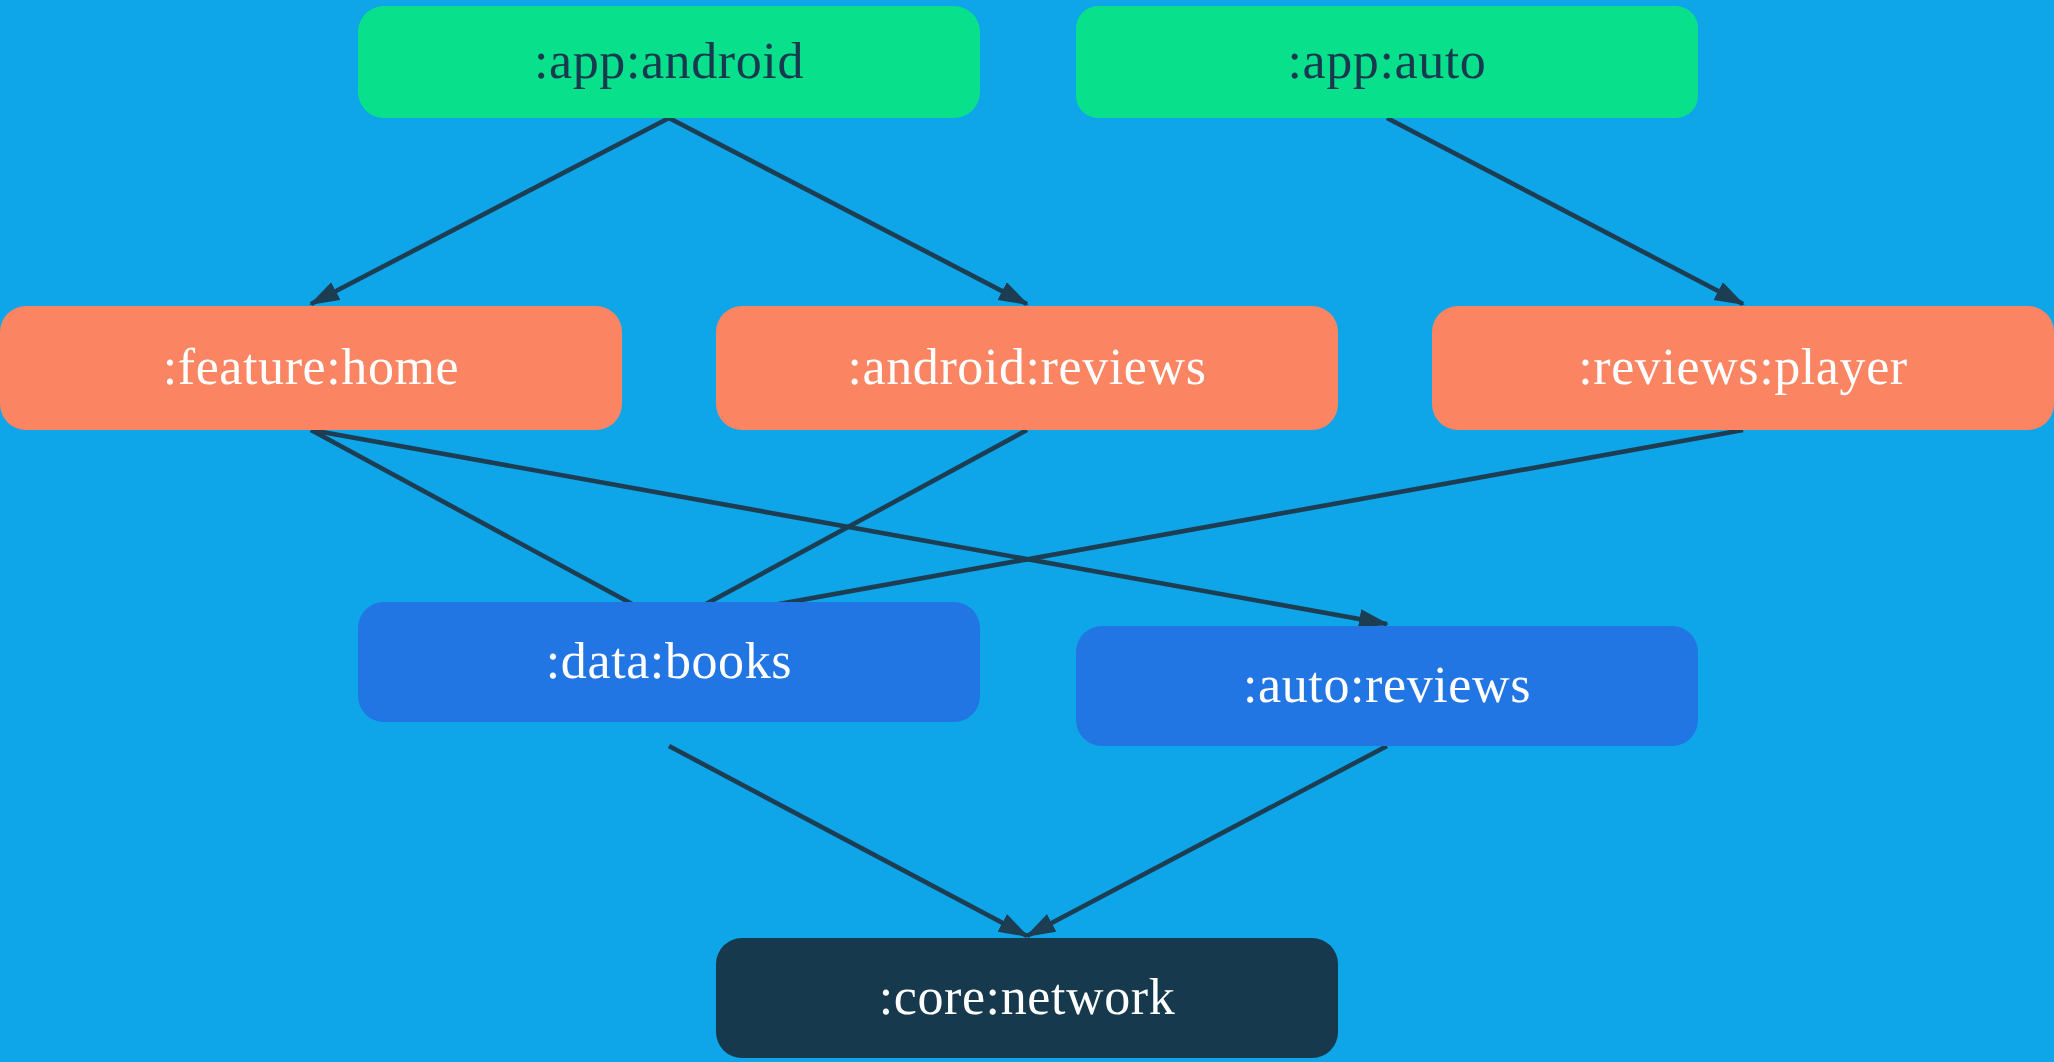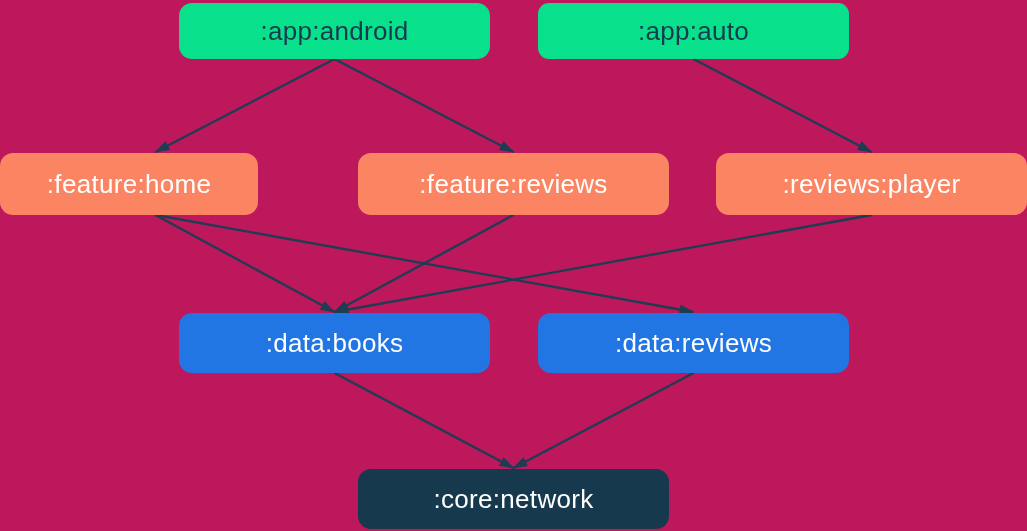--- a/index.html
+++ b/index.html
@@ -33,21 +33,21 @@
     letter-spacing: 0.3px;
     user-select: none;
   }
   .node span {
     white-space: nowrap;
   }
 </style>
 </head>
 <body>
 
-<div id="canvas" style="background: #be185d;">
+<div id="canvas" style="background: #0ea5e9; font-family: Liberation Serif, serif;">
   <svg id="edges" xmlns="http://www.w3.org/2000/svg" viewBox="0 0 1027 531">
       <defs>
         <marker id="arrowhead" markerUnits="userSpaceOnUse" markerWidth="18" markerHeight="14" refX="14" refY="5" orient="auto">
           <path d="M0,0 L15,5 L0,10 Z" fill="#1c3d52"></path>
         </marker>
       </defs>
       <line x1="334.5" y1="59" x2="155.5" y2="152" stroke="#1c3d52" stroke-width="2.3" marker-end="url(#arrowhead)"></line>
       <line x1="334.5" y1="59" x2="513.5" y2="152" stroke="#1c3d52" stroke-width="2.3" marker-end="url(#arrowhead)"></line>
       <line x1="693.5" y1="59" x2="871.5" y2="152" stroke="#1c3d52" stroke-width="2.3" marker-end="url(#arrowhead)"></line>
       <line x1="155.5" y1="215" x2="334.5" y2="312" stroke="#1c3d52" stroke-width="2.3" marker-end="url(#arrowhead)"></line>
@@ -57,32 +57,32 @@
       <line x1="334.5" y1="373" x2="513.5" y2="468" stroke="#1c3d52" stroke-width="2.3" marker-end="url(#arrowhead)"></line>
       <line x1="693.5" y1="373" x2="513.5" y2="468" stroke="#1c3d52" stroke-width="2.3" marker-end="url(#arrowhead)"></line>
     </svg>
   <div id="nodes">
       <div class="node" style="left: 179px; top: 3px; width: 311px; height: 56px; background: rgb(9, 224, 140); color: rgb(23, 58, 79); border-radius: 13px; font-size: 26px;">
         <span>:app:android</span>
       </div>
       <div class="node" style="left: 538px; top: 3px; width: 311px; height: 56px; background: rgb(9, 224, 140); color: rgb(23, 58, 79); border-radius: 11px; font-size: 26px;">
         <span>:app:auto</span>
       </div>
-      <div class="node" style="left: 0px; top: 153px; width: 258px; height: 62px; background: rgb(251, 132, 99); color: rgb(255, 255, 255); border-radius: 13px; font-size: 26px;">
+      <div class="node" style="left: 0px; top: 153px; width: 311px; height: 62px; background: rgb(251, 132, 99); color: rgb(255, 255, 255); border-radius: 13px; font-size: 26px;">
         <span>:feature:home</span>
       </div>
       <div class="node" style="left: 358px; top: 153px; width: 311px; height: 62px; background: rgb(251, 132, 99); color: rgb(255, 255, 255); border-radius: 13px; font-size: 26px;">
-        <span>:feature:reviews</span>
+        <span>:android:reviews</span>
       </div>
       <div class="node" style="left: 716px; top: 153px; width: 311px; height: 62px; background: rgb(251, 132, 99); color: rgb(255, 255, 255); border-radius: 13px; font-size: 26px;">
         <span>:reviews:player</span>
       </div>
-      <div class="node" style="left: 179px; top: 313px; width: 311px; height: 60px; background: rgb(34, 118, 228); color: rgb(255, 255, 255); border-radius: 13px; font-size: 26px;">
+      <div class="node" style="left: 179px; top: 301px; width: 311px; height: 60px; background: rgb(34, 118, 228); color: rgb(255, 255, 255); border-radius: 13px; font-size: 26px;">
         <span>:data:books</span>
       </div>
       <div class="node" style="left: 538px; top: 313px; width: 311px; height: 60px; background: rgb(34, 118, 228); color: rgb(255, 255, 255); border-radius: 13px; font-size: 26px;">
-        <span>:data:reviews</span>
+        <span>:auto:reviews</span>
       </div>
       <div class="node" style="left: 358px; top: 469px; width: 311px; height: 60px; background: rgb(22, 57, 77); color: rgb(255, 255, 255); border-radius: 13px; font-size: 26px;">
         <span>:core:network</span>
       </div>
     </div>
 </div>
 
 </body></html>

